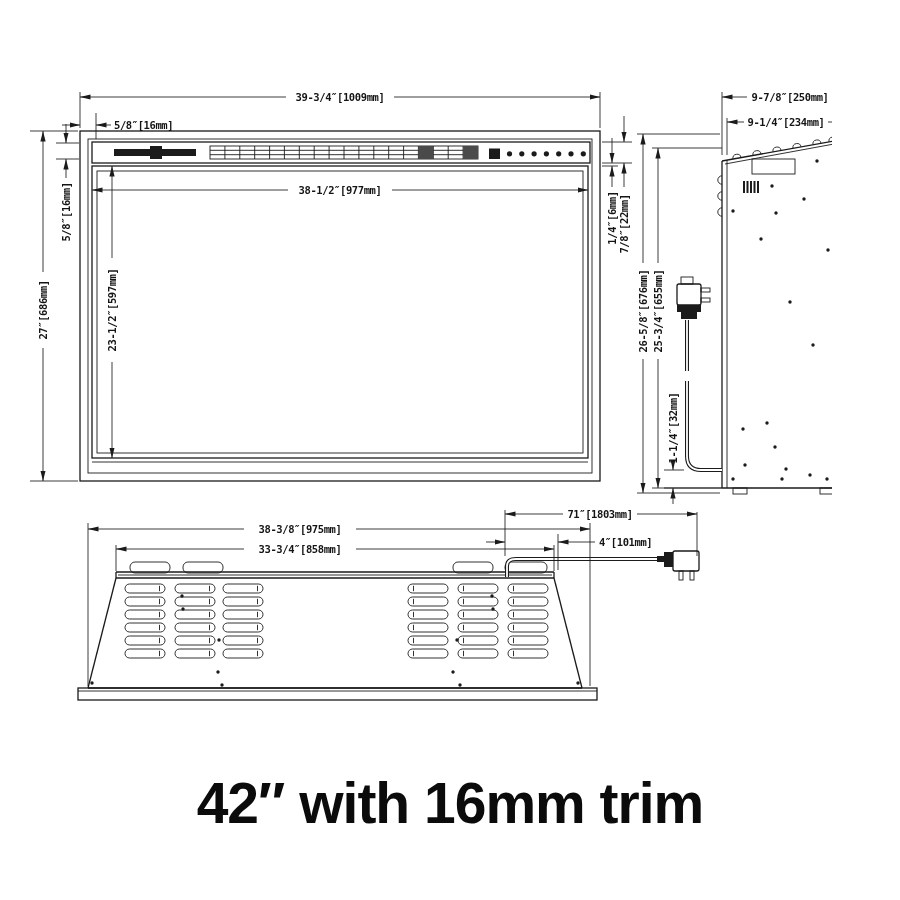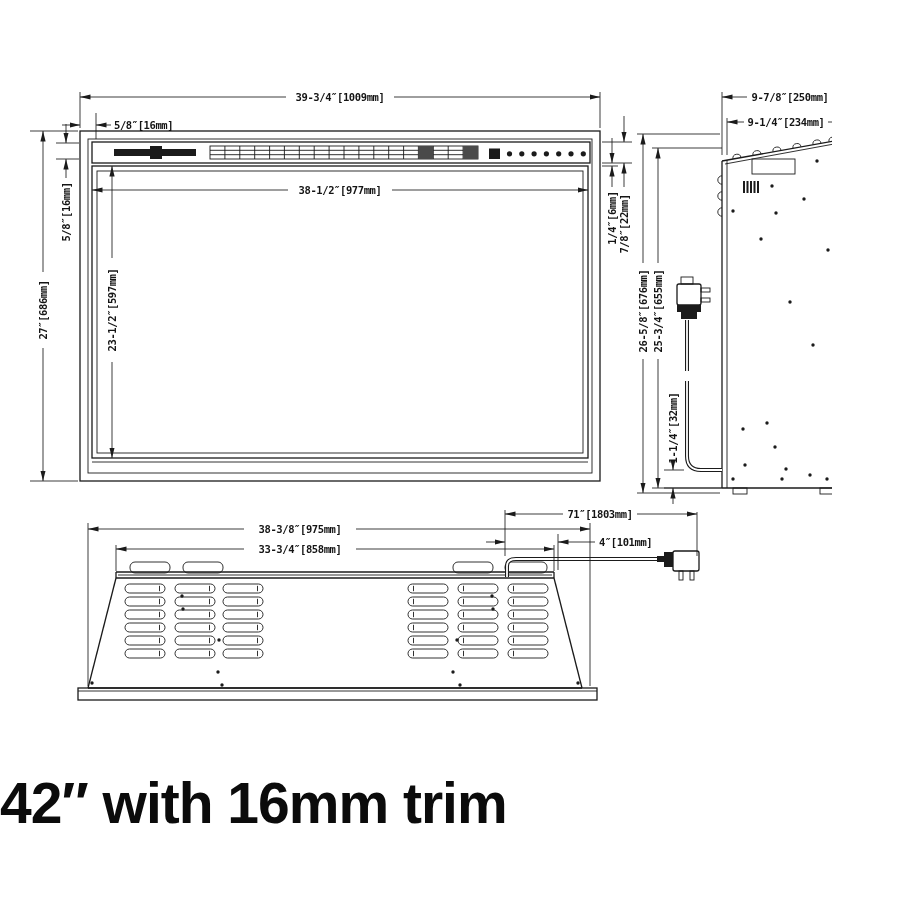--- a/index.html
+++ b/index.html
@@ -8,21 +8,21 @@
   svg{position:absolute;left:0;top:0;}
   .ln{fill:none;stroke:#1b1b1b;stroke-width:1.3;}
   .lnthin{fill:none;stroke:#1b1b1b;stroke-width:0.9;}
   .dim{fill:none;stroke:#1b1b1b;stroke-width:0.85;}
   .fillk{fill:#1b1b1b;stroke:none;}
   .dot{fill:#1b1b1b;stroke:none;}
   .cord-out{fill:none;stroke:#1b1b1b;stroke-width:4;}
   .cord-in{fill:none;stroke:#ffffff;stroke-width:1.8;}
   .dimtxt{font:bold 10.5px "DejaVu Sans Mono",monospace;fill:#141414;letter-spacing:-0.4px;}
   .mid{text-anchor:middle;}
-  .page-title{position:absolute;left:0;top:770px;width:900px;
+  .page-title{position:absolute;left:0;top:770px;width:900px;text-align:center;
       font-family:"Liberation Sans",sans-serif;font-weight:700;font-size:57px;
       letter-spacing:-1px;color:#0b0b0b;}
 </style>
 </head>
 <body>
 
 <div class="stage">
 <svg width="900" height="900" viewBox="0 0 900 900">
   <defs>
     <marker id="a" markerUnits="userSpaceOnUse" markerWidth="11" markerHeight="7" refX="10.5" refY="3.5" orient="auto">

